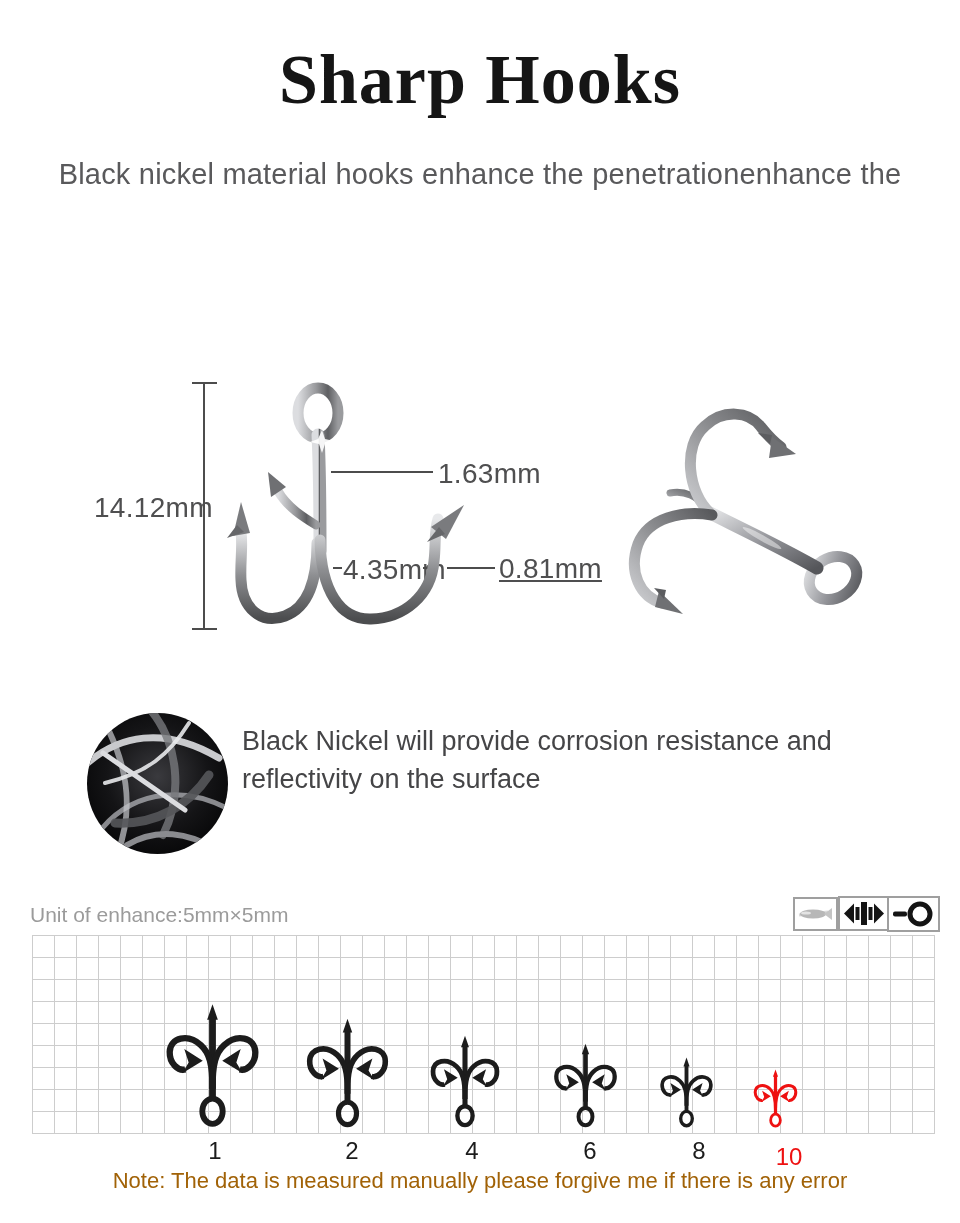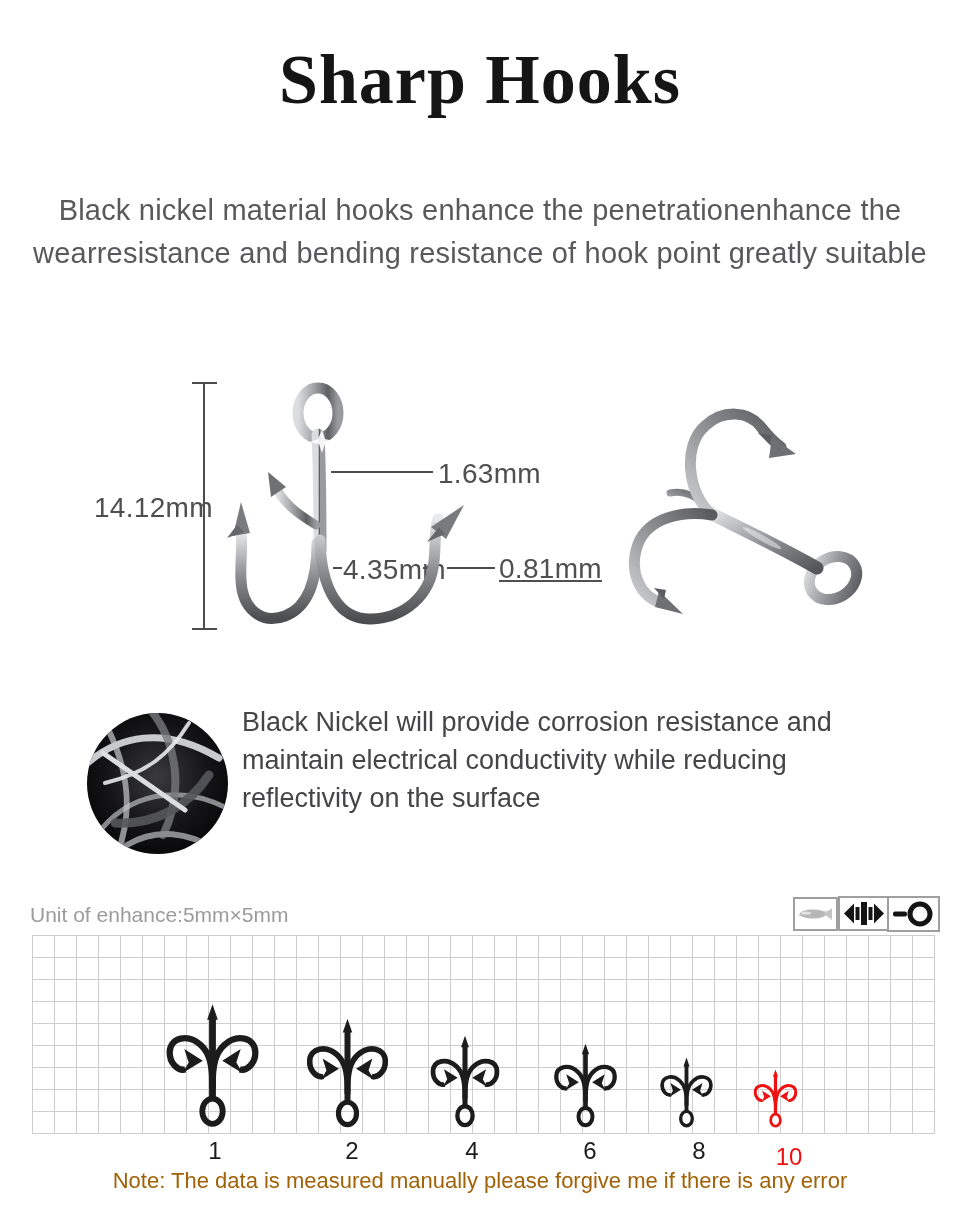--- a/index.html
+++ b/index.html
@@ -3,24 +3,24 @@
 <meta charset="utf-8">
 <style>
   html,body{margin:0;padding:0;background:#ffffff;}
   #page{position:relative;width:956px;height:1223px;background:#ffffff;overflow:hidden;
         font-family:"Liberation Sans","DejaVu Sans",sans-serif;}
   .abs{position:absolute;}
   .title{left:0;top:40px;width:960px;text-align:center;
          font-family:"Liberation Serif","DejaVu Serif",serif;
          font-weight:bold;font-size:70px;color:#151515;letter-spacing:1px;}
   .intro{left:0;top:153px;width:960px;text-align:center;
-         font-size:29px;line-height:43px;color:#59595b;letter-spacing:0.2px;margin-top:36px;}
+         font-size:29px;line-height:43px;color:#59595b;letter-spacing:0.2px;}
   .mlabel{font-size:28px;color:#4f4f50;letter-spacing:0.3px;white-space:nowrap;text-align:right;}
   .mline{position:absolute;background:#4c4c4c;}
-  .feature-text{left:242px;top:703px;width:660px;font-size:27px;line-height:38px;color:#454547;}
+  .feature-text{left:242px;top:722px;width:660px;font-size:27px;line-height:38px;color:#454547;}
   .unit-label{left:30px;top:903px;font-size:21px;color:#9b9b9b;}
   .icon-box{position:absolute;background:#fff;border:2px solid #9f9f9f;display:flex;align-items:center;justify-content:center;}
   .grid{left:32px;top:935px;width:902px;height:198px;
         background-image:linear-gradient(to right,#cdcdcd 1px,transparent 1px),
                          linear-gradient(to bottom,#cdcdcd 1px,transparent 1px);
         background-size:22px 22px;border-right:1px solid #cdcdcd;border-bottom:1px solid #cdcdcd;}
   .size-hook{position:absolute;color:#1c1c1c;}
   .size-label{position:absolute;width:60px;text-align:center;font-size:24px;color:#2b2b2b;}
   .note{left:0;top:1168px;width:960px;text-align:center;font-size:22px;color:#a16207;}
   svg{display:block;}
@@ -43,21 +43,20 @@
           <polygon points="86,72 65,59 84,47 79.5,61" stroke="none"></polygon>
         </g>
       </symbol>
     </defs>
   </svg>
 
   <div class="abs title">Sharp Hooks</div>
 
   <div class="abs intro">
     <div>Black nickel material hooks enhance the penetrationenhance the</div>
-    <div>wearresistance and bending resistance of hook point greatly suitable</div>
   </div>
 
   <div class="mline" style="left:203px;top:383px;width:2px;height:246px;"></div>
   <div class="mline" style="left:192px;top:382px;width:25px;height:2px;"></div>
   <div class="mline" style="left:192px;top:628px;width:25px;height:2px;"></div>
   <div class="abs mlabel" style="left:94px;top:492px;width:106px;text-align:right;">14.12mm</div>
 
   <div class="mline" style="left:331px;top:471px;width:102px;height:2px;"></div>
   <div class="abs mlabel" style="left:438px;top:458px;">1.63mm</div>
 
@@ -141,21 +140,20 @@
       <path d="M62 -5 C92 30 96 82 76 122" stroke="#77787c" stroke-width="8" opacity="0.8"></path>
       <path d="M102 10 C82 42 60 60 18 70" stroke="#e8e9eb" stroke-width="4" opacity="0.9"></path>
       <path d="M122 62 C102 92 70 112 28 110" stroke="#55565a" stroke-width="9" opacity="0.9"></path>
       <path d="M16 40 L98 97" stroke="#dcdde0" stroke-width="5"></path>
       <path d="M40 132 C70 114 102 120 128 136" stroke="#8a8b8f" stroke-width="6"></path>
     </g>
   </svg>
 
   <div class="abs feature-text">
     <div>Black Nickel will provide corrosion resistance and</div>
-    <div>maintain electrical conductivity while reducing</div>
     <div>reflectivity on the surface</div>
   </div>
 
   <div class="abs unit-label">Unit of enhance:5mm×5mm</div>
 
   <div class="icon-box" style="left:793px;top:897px;width:41px;height:30px;">
     <svg width="37" height="26" viewBox="0 0 37 26">
       <line x1="2" y1="14" x2="31" y2="11" stroke="#dadada" stroke-width="3"></line>
       <ellipse cx="16" cy="13" rx="13" ry="4.5" fill="#b7b7b7"></ellipse>
       <polygon points="27,13 35,7 35,19" fill="#c4c4c4"></polygon>

